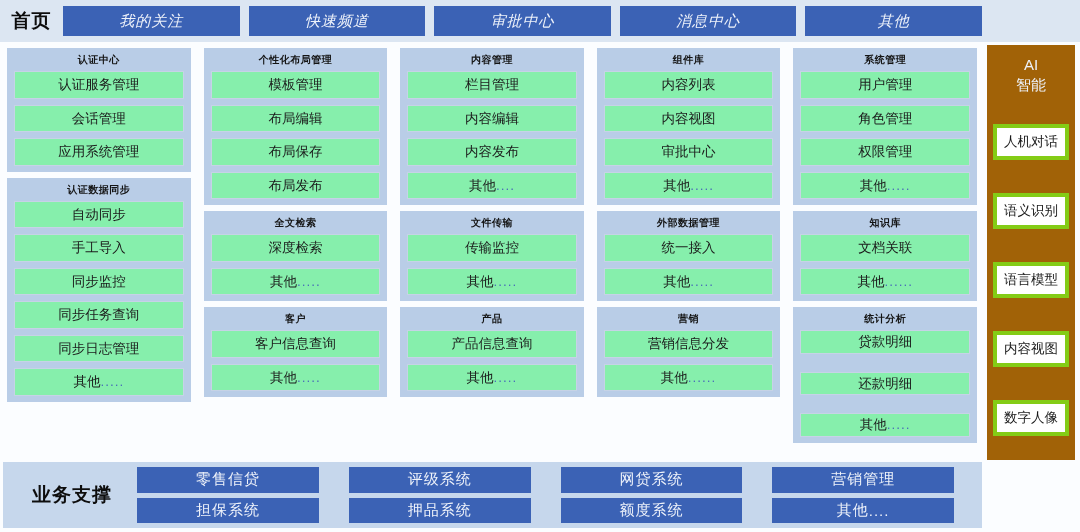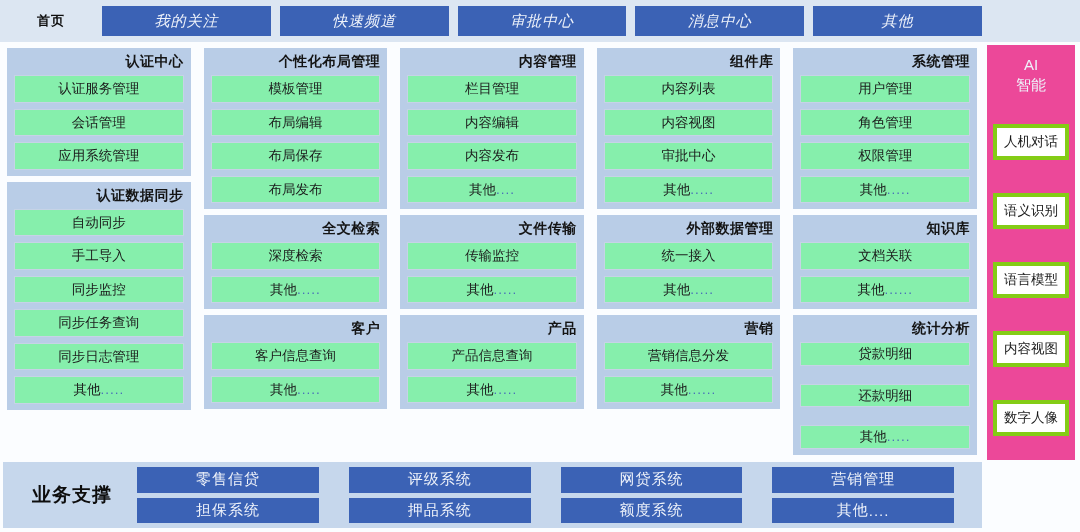--- a/index.html
+++ b/index.html
@@ -20,23 +20,23 @@
   
   .topnav {
     height: 42px;
     background: #dce6f2;
     display: flex;
     align-items: center;
     padding: 0 6px 0 0;
     flex: 0 0 42px;
   }
   .home-label {
-    width: 102px;
-    text-align: center;
-    font-size: 13px;
+    width: 63px;
+    text-align: center;
+    font-size: 19px;
     font-weight: bold;
     color: #0d0d0d;
     letter-spacing: 1px;
   }
   .tabs {
     flex: 1;
     display: flex;
     gap: 9px;
     align-items: center;
     height: 100%;
@@ -80,22 +80,22 @@
     padding: 3px 4px 3px 4px;
     min-width: 0;
   }
   .card {
     background: #b9cde7;
     padding: 2px 7px 6px 7px;
     display: flex;
     flex-direction: column;
   }
   .card-title {
-    text-align: right;
-    font-size: 14px;
+    text-align: center;
+    font-size: 10px;
     font-weight: bold;
     color: #141414;
     padding: 3px 0 4px 0;
     letter-spacing: 0.5px;
   }
   .card-items {
     display: flex;
     flex-direction: column;
     gap: 6px;
   }
@@ -112,21 +112,21 @@
     white-space: nowrap;
     overflow: hidden;
   }
   .card.tight .item { padding: 3px 2px 3px 2px; }
   .item .dots { color: #4a6fb8; letter-spacing: 1px; }
 
   
   .ai-panel {
     width: 88px;
     flex: 0 0 88px;
-    background: #ec4899;
+    background: #a16207;
     margin: 0 5px 0 2px;
     display: flex;
     flex-direction: column;
     align-items: center;
     padding: 8px 6px 10px 6px;
     gap: 6px;
   }
   .ai-title {
     color: #eef2fa;
     font-size: 15px;

